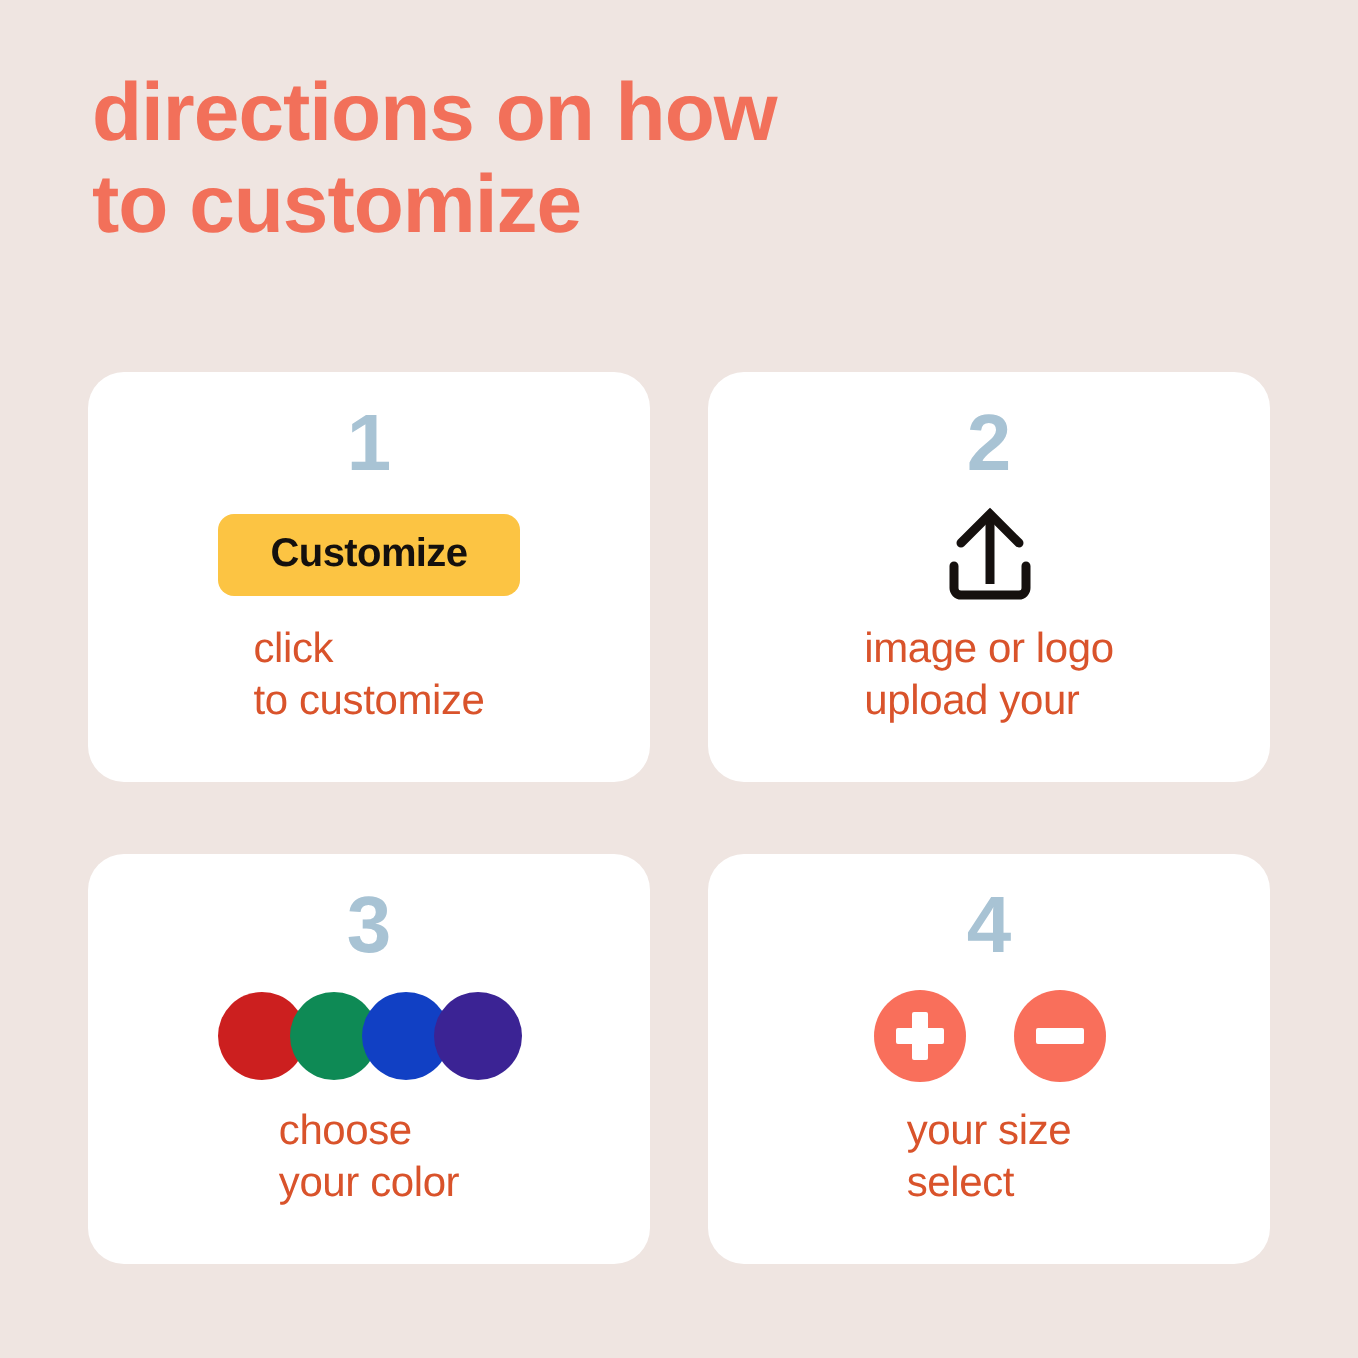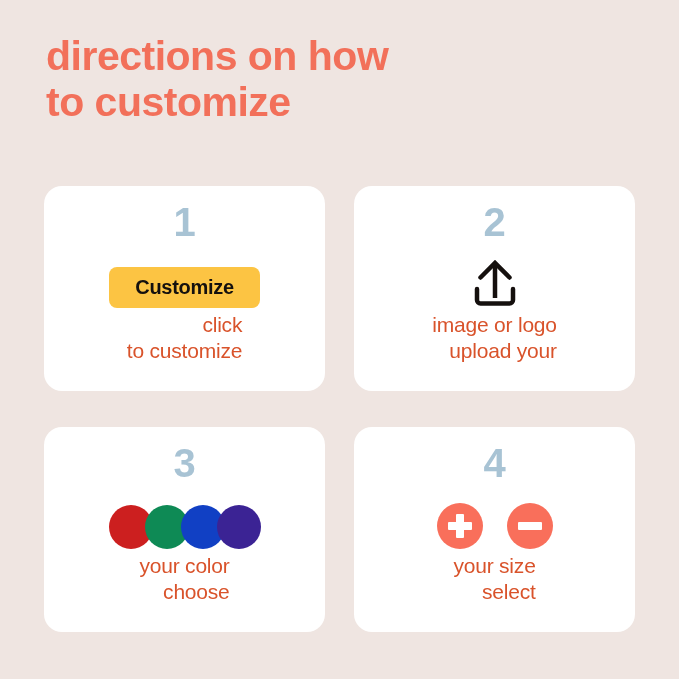--- a/index.html
+++ b/index.html
@@ -66,30 +66,30 @@
     font-size: 40px;
     font-weight: bold;
     line-height: 44px;
     letter-spacing: 0px;
   }
 
   .visual {
     flex: 0 0 auto;
     height: 62px;
     display: flex;
-    align-items: flex-end;
+    align-items: center;
     justify-content: center;
     margin-top: 2px;
   }
 
   .caption {
     color: #D9532B;
     font-size: 21px;
     line-height: 26px;
-    text-align: right;
+    text-align: left;
     margin-top: 4px;
     letter-spacing: -0.2px;
   }
   .caption span {
     display: block;
     white-space: nowrap;
   }
 
   
   .customize-btn {
@@ -205,22 +205,22 @@
       <div class="step-number">3</div>
       <div class="visual">
         <div class="swatches">
           <div class="swatch" style="background: rgb(204, 31, 31);"></div>
           <div class="swatch" style="background: rgb(14, 138, 85);"></div>
           <div class="swatch" style="background: rgb(17, 64, 196);"></div>
           <div class="swatch" style="background: rgb(59, 35, 148);"></div>
         </div>
       </div>
       <div class="caption">
+        <span>choose</span>
         <span>your color</span>
-        <span>choose</span>
       </div>
     </div>
 
     <div class="card">
       <div class="step-number">4</div>
       <div class="visual">
         <div class="steppers">
           <div class="stepper">
             <span class="bar-h"></span>
             <span class="bar-v"></span>

